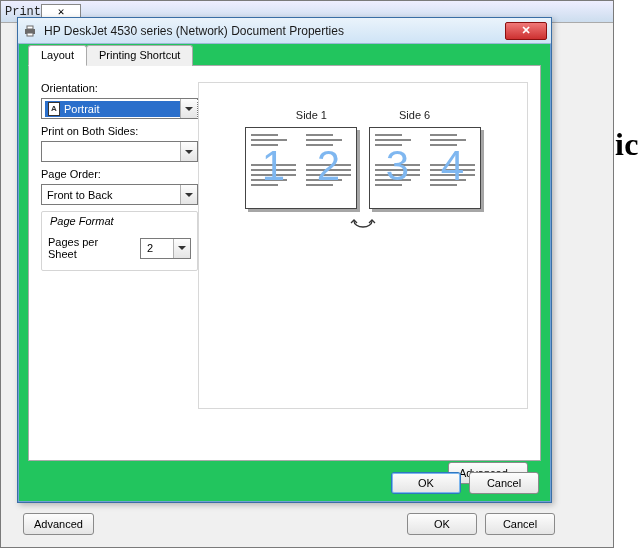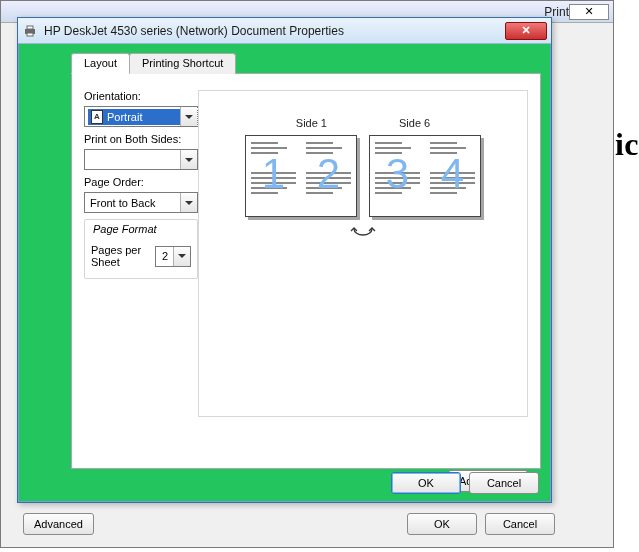--- a/index.html
+++ b/index.html
@@ -21,22 +21,23 @@
     height: 548px;
     border: 1px solid #7a7a7a;
     background: #f0f0f0;
   }
   .back-titlebar {
     height: 22px;
     background: linear-gradient(#eef, #cde);
     border-bottom: 1px solid #aaa;
     display: flex;
     align-items: center;
-    justify-content: flex-end;
+    justify-content: flex-start;
     padding: 0 4px;
+    font-family: Liberation Mono, monospace;
   }
   .back-titlebar .title { font-size: 12px; color: #222; }
   .back-close {
     width: 40px; height: 16px;
     border: 1px solid #888;
     background: #fff;
     display: flex; align-items: center; justify-content: center;
     font-size: 11px;
   }
   .back-buttons {
@@ -87,23 +88,22 @@
   .front-close {
     margin-left: auto;
     width: 42px; height: 18px;
     background: linear-gradient(#f07878,#cc3030);
     border: 1px solid #8a1010;
     border-radius: 2px;
     display:flex; align-items:center; justify-content:center;
     color: #fff; font-weight: bold;
   }
   .front-body {
-    padding: 8px 10px 10px 10px;
+    padding: 0 10px 10px 10px;
     height: calc(100% - 26px - 40px);
-    margin-left: 43px;
   }
   
   .tabbar { display:flex; border-bottom:1px solid #aaa; }
   .tab {
     padding: 3px 12px 4px 12px;
     border: 1px solid #aaa;
     border-bottom: none;
     background: #f0f0f0;
     margin-right: -1px;
     font-size: 11px;

